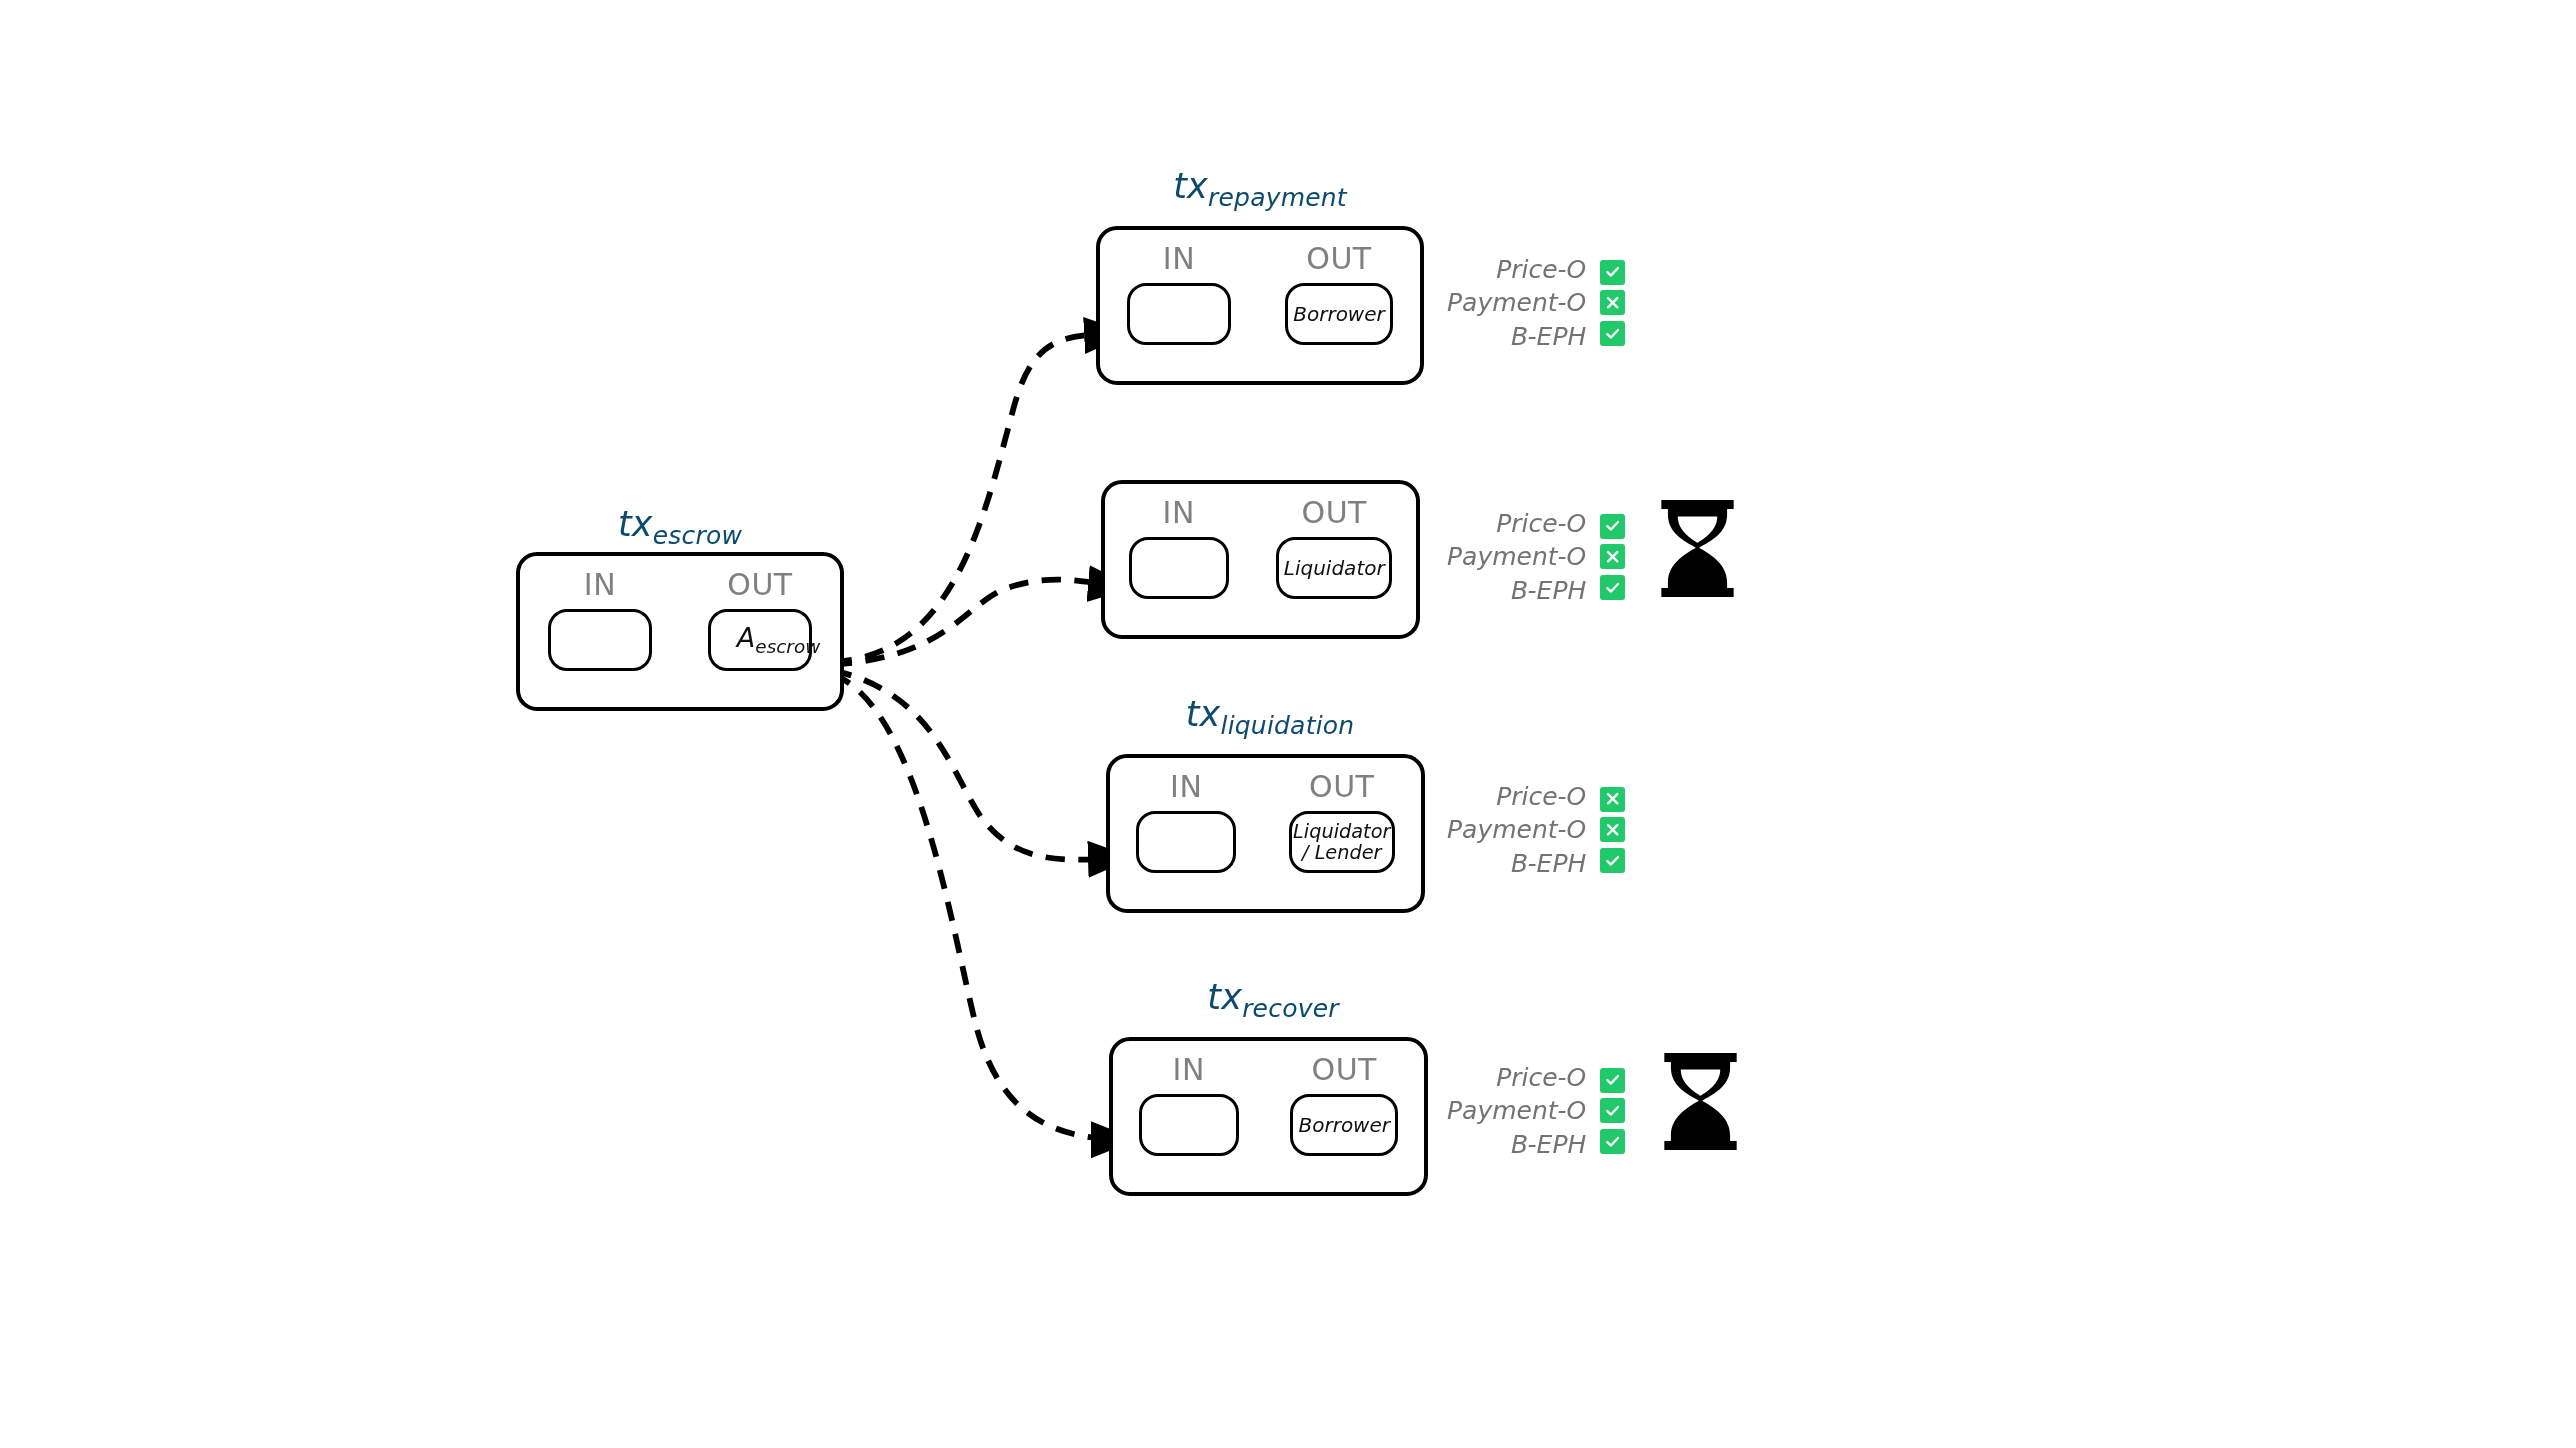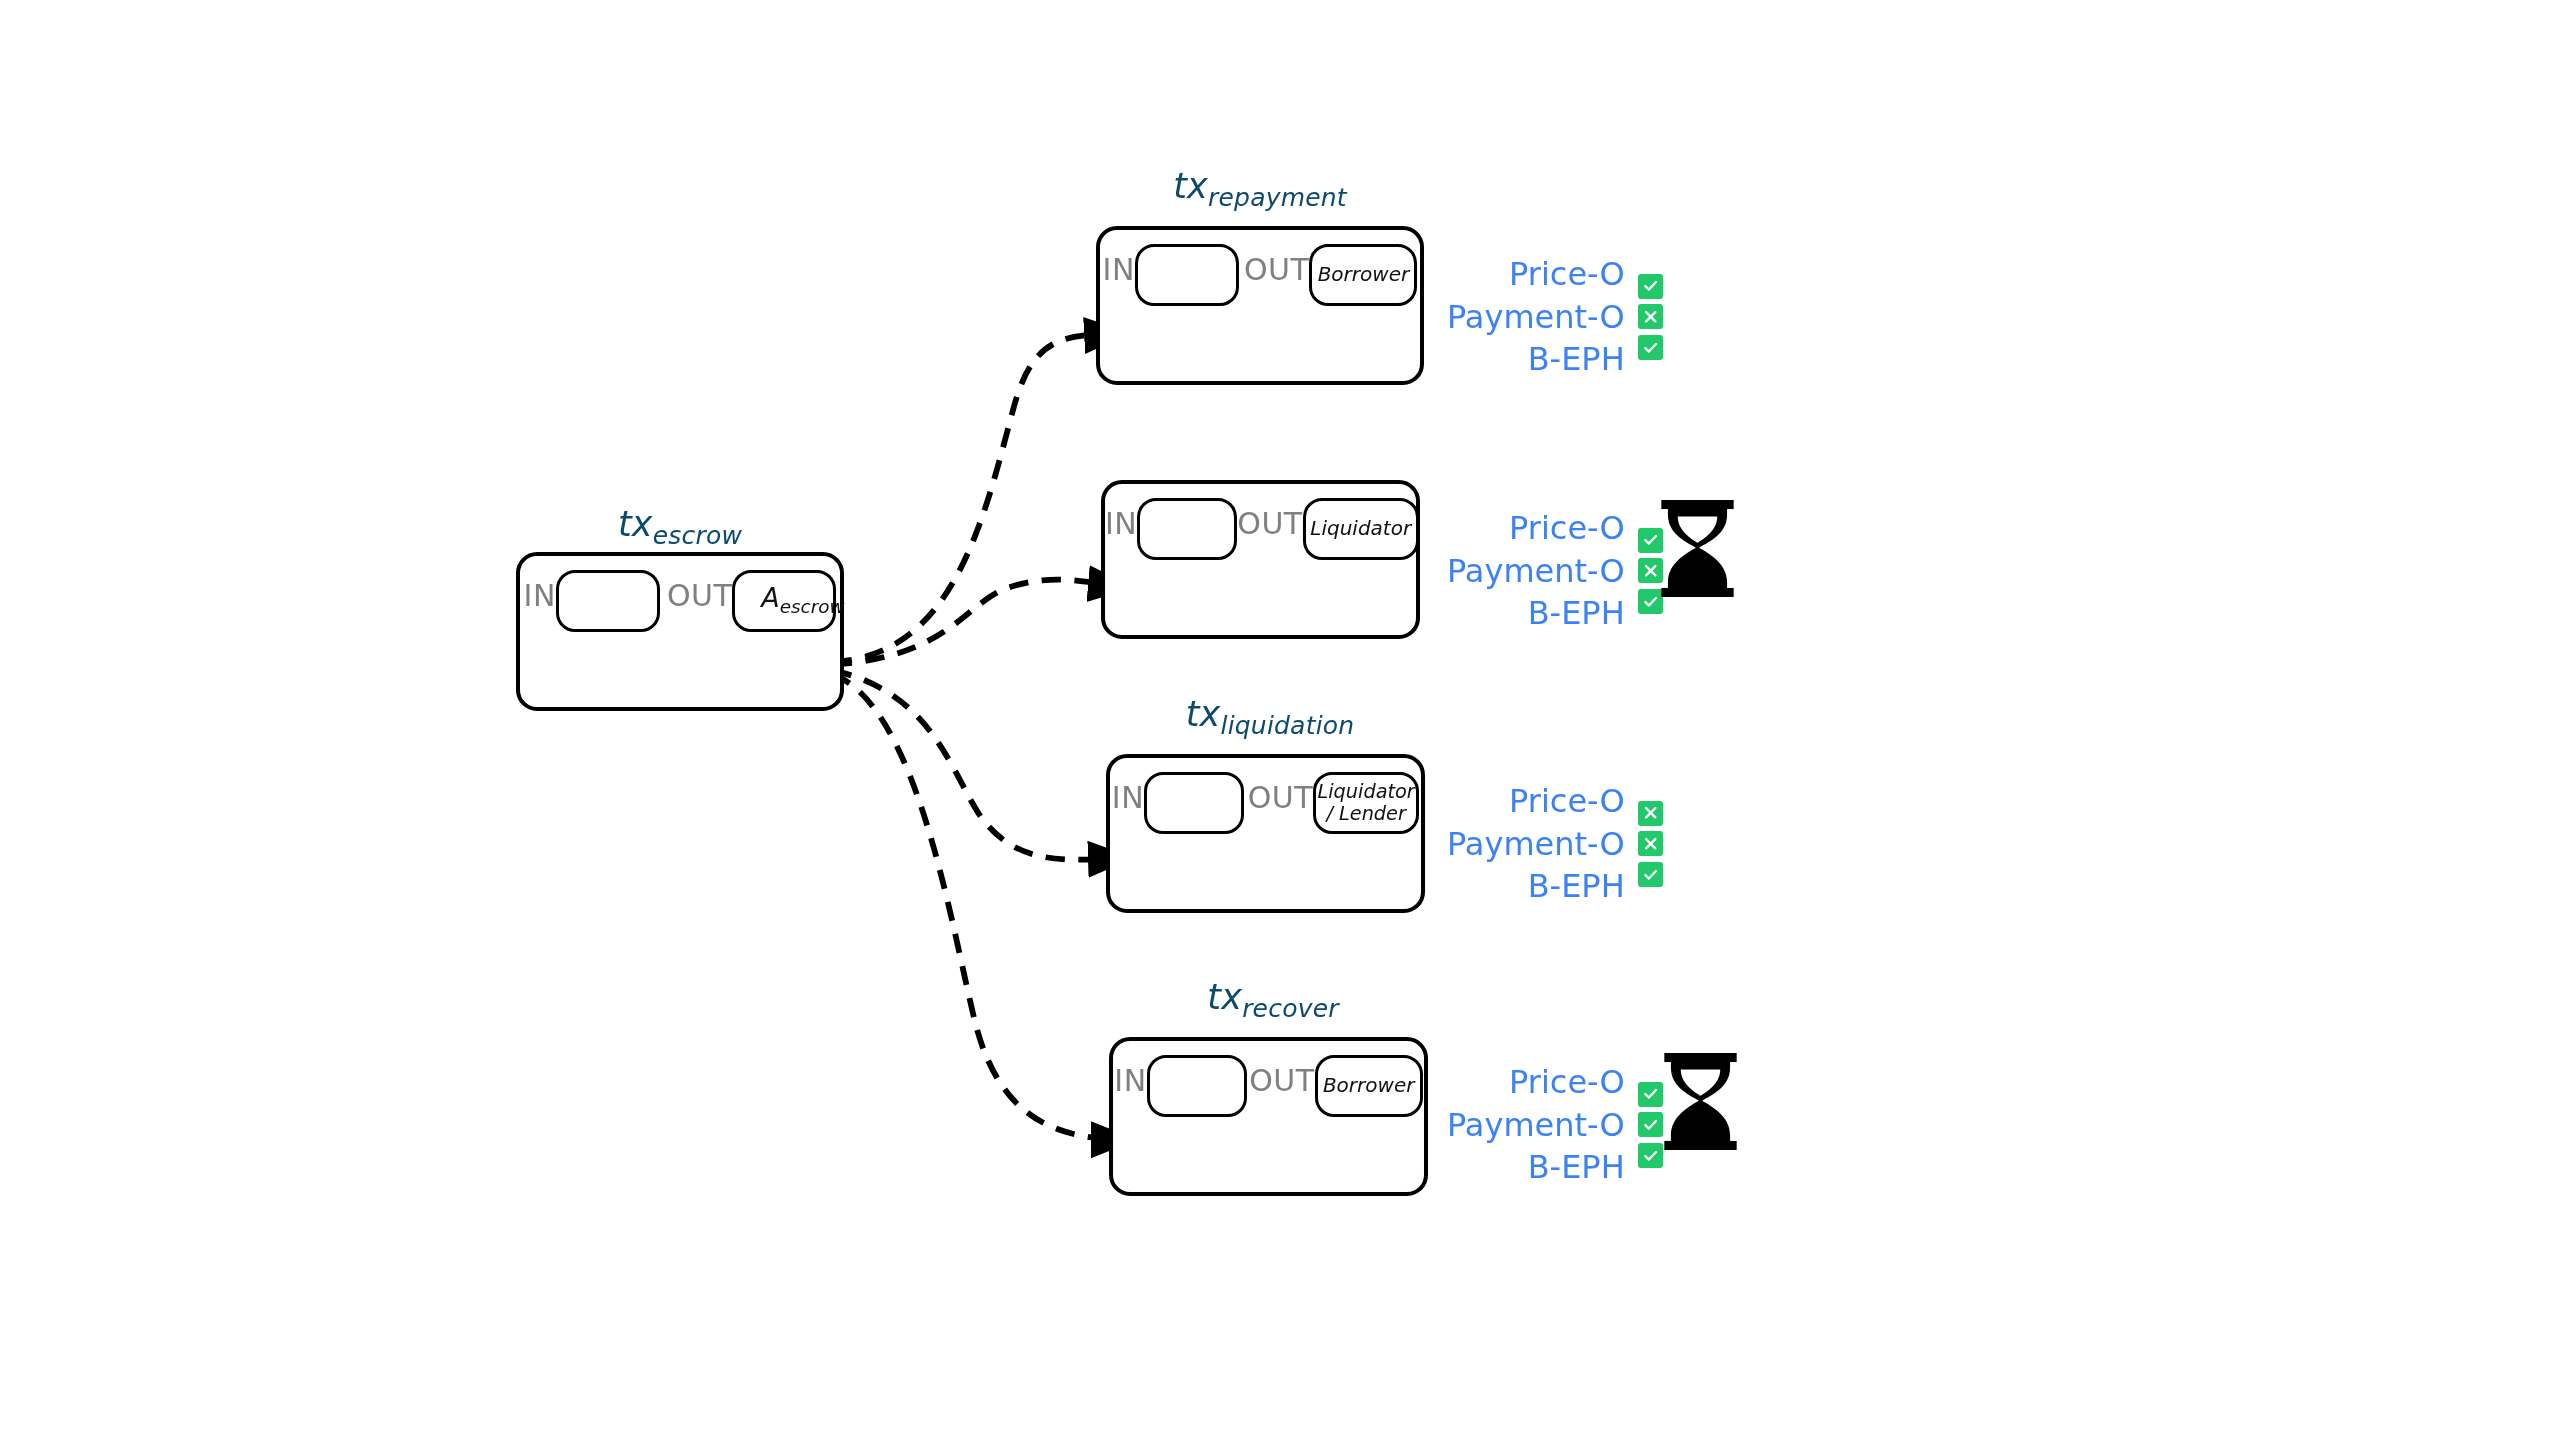--- a/index.html
+++ b/index.html
@@ -28,21 +28,21 @@
     border:4.8px solid #000;
     border-radius:21px;
     background:#fff;
     box-sizing:border-box;
   }
   .io-wrap{
     position:absolute;left:0;top:0;width:100%;height:100%;
     display:flex;align-items:flex-start;justify-content:space-around;
     padding-top:13.5px;box-sizing:border-box;
   }
-  .io-col{display:flex;align-items:center;}
+  .io-col{display:flex;flex-direction:column;align-items:center;}
   .io-head{
     font-size:30px;color:#808080;line-height:1;margin-bottom:9.7px;
     font-family:"DejaVu Sans","Liberation Sans",sans-serif;
     letter-spacing:0.5px;
   }
   .slot{
     border:3.9px solid #000;border-radius:19px;background:#fff;
     display:flex;align-items:center;justify-content:center;
     box-sizing:border-box;text-align:center;
     font-style:italic;font-size:20px;line-height:1.12;color:#111;
@@ -51,21 +51,21 @@
   .slot .ln{display:block;}
 
   
   .asset{font-style:italic;font-size:27px;margin-left:37px;}
   .asset .sub{font-size:18.4px;vertical-align:-.30em;}
 
   
   .annot{position:absolute;display:flex;align-items:center;gap:13.5px;}
   .annot-labels{
     display:flex;flex-direction:column;align-items:flex-end;
-    font-size:32px;line-height:1.33;color:#3b82f6;
+    font-style:italic;font-size:25px;line-height:1.33;color:#737373;
     white-space:nowrap;
   }
   .annot-badges{display:flex;flex-direction:column;align-items:center;gap:5.8px;}
   .badge{
     width:25px;height:25px;border-radius:2.9px;background:#22c96b;
     display:flex;align-items:center;justify-content:center;
     color:#ffffff;font-size:19.3px;font-weight:bold;line-height:1;
   }
   .badge svg{display:block;}
 

